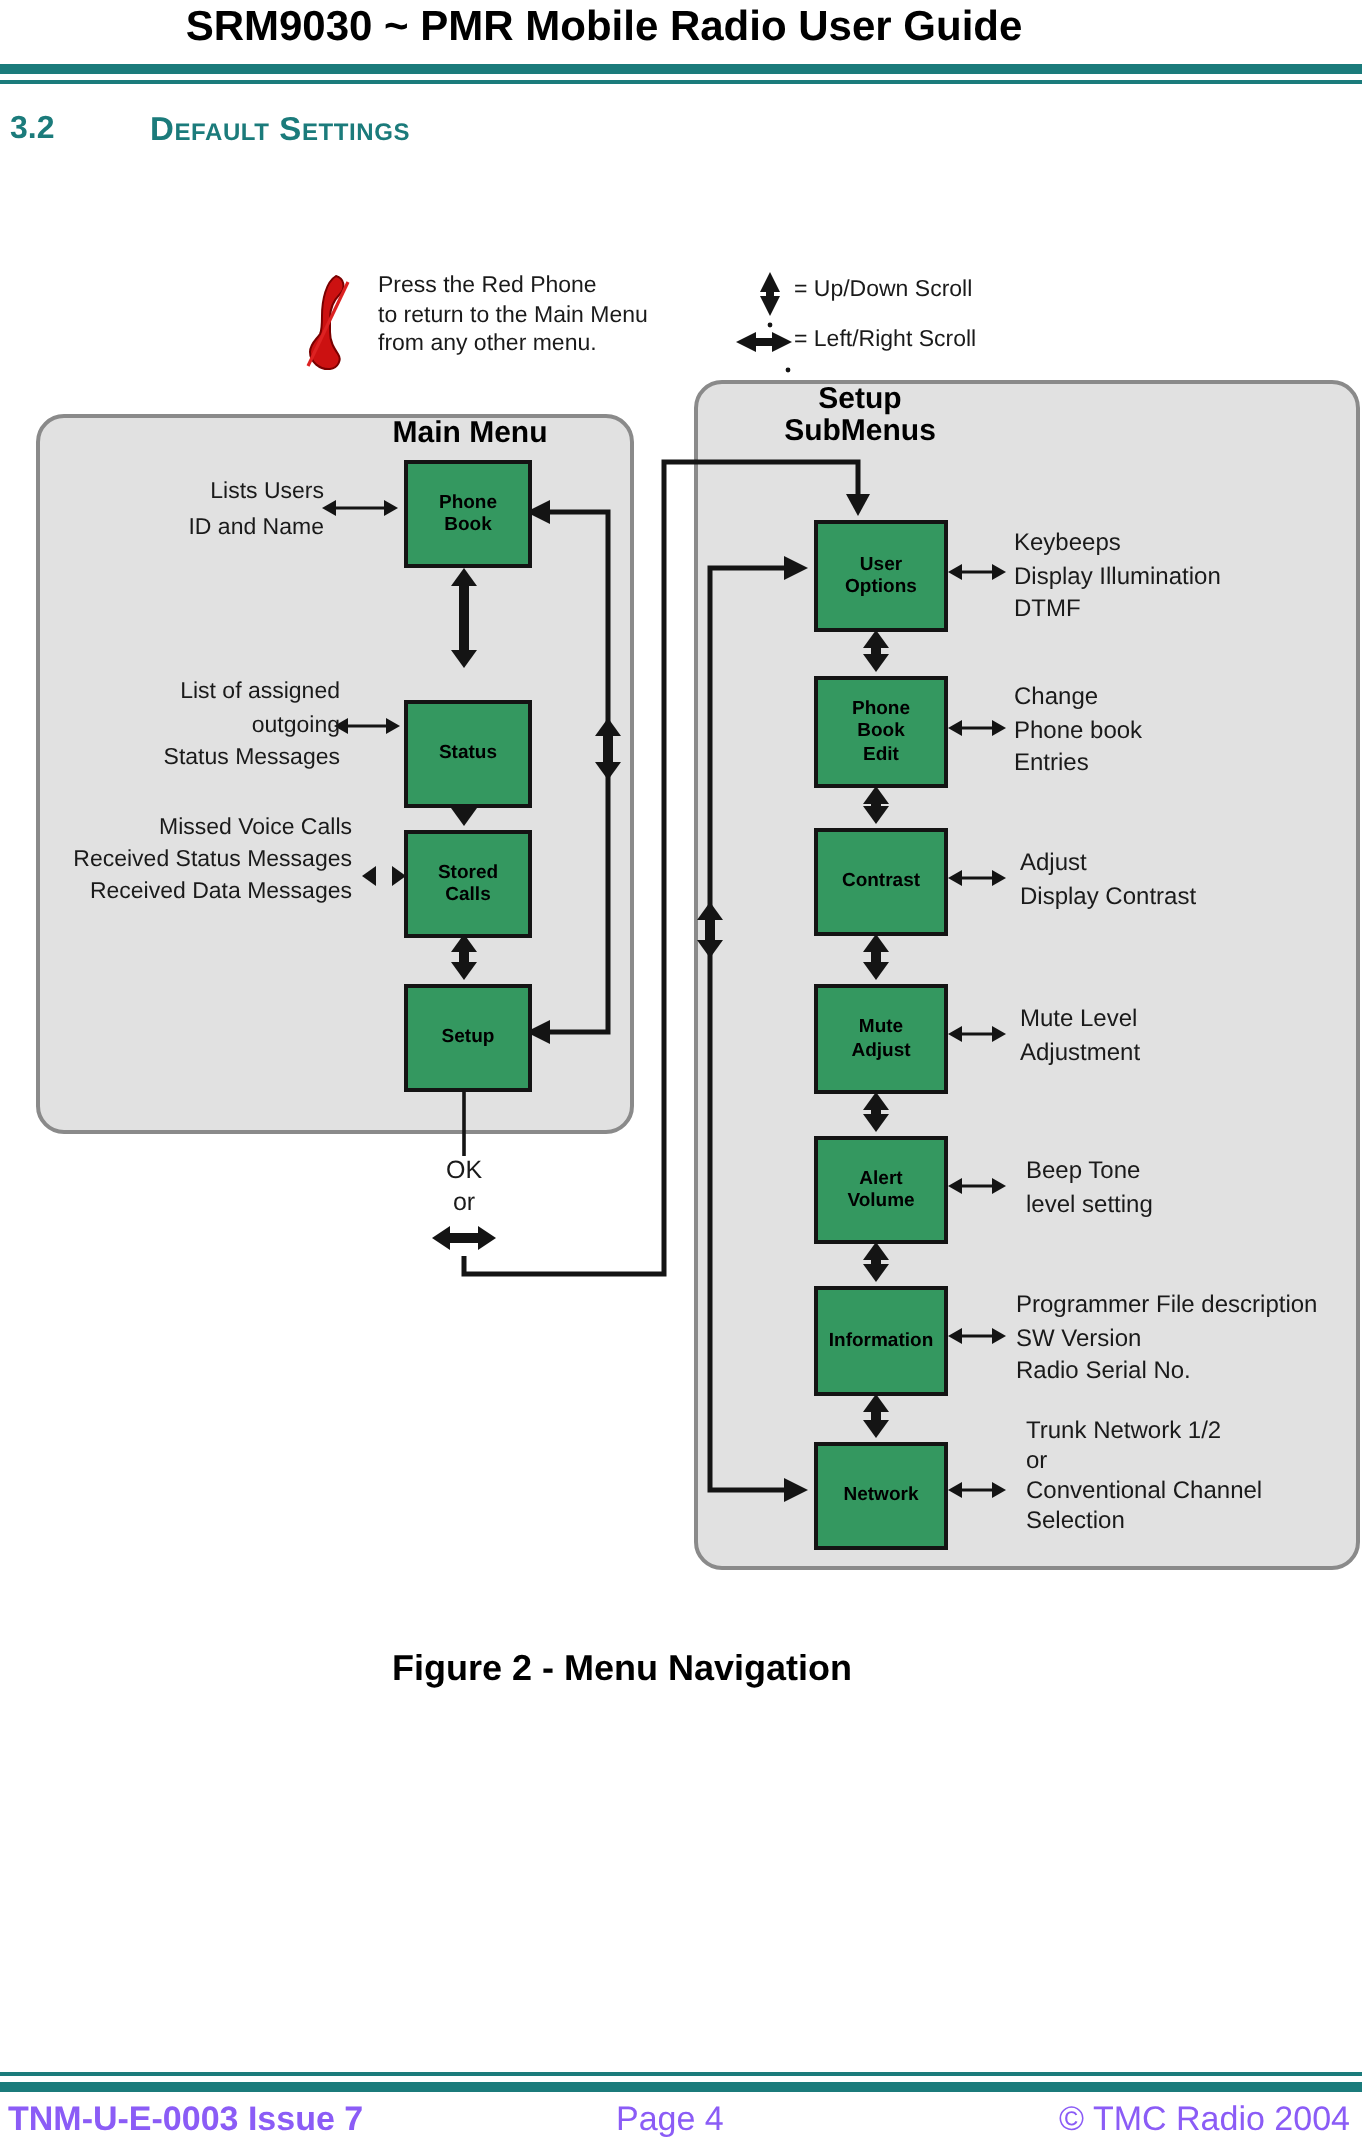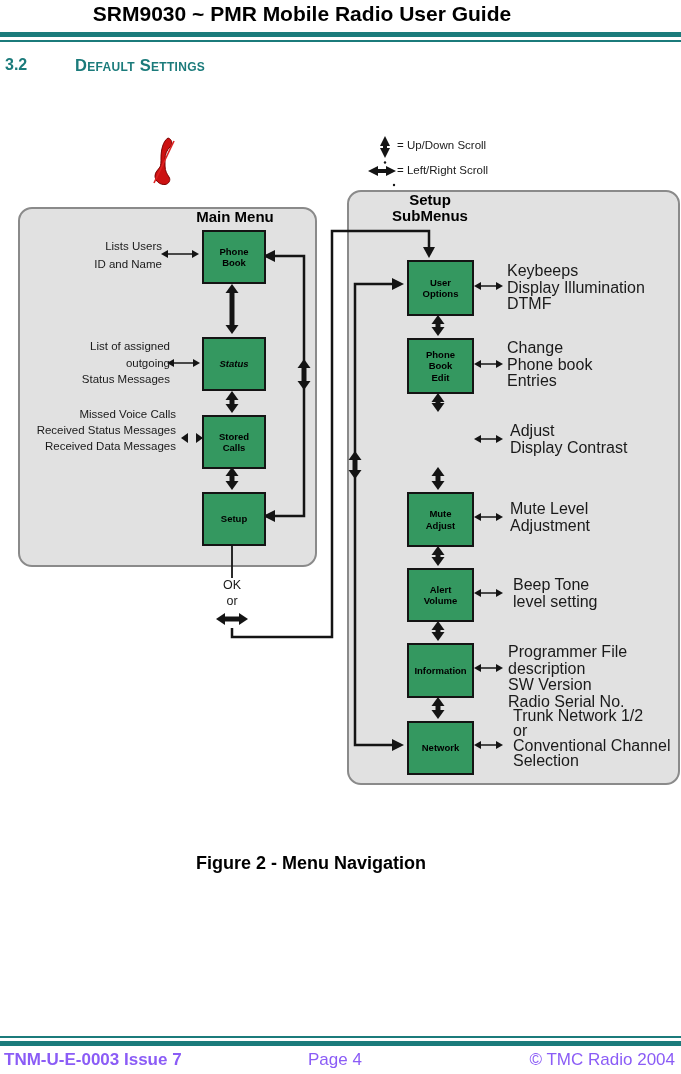--- a/index.html
+++ b/index.html
@@ -12,43 +12,46 @@
   .section-title{left:75px;top:56px;font-size:16.5px;font-weight:bold;color:#1b7b7b;font-variant:small-caps;letter-spacing:.3px;}
   .note{font-size:11.5px;line-height:14.5px;white-space:pre-line;color:#1a1a1a;}
   .legend-text{font-size:11.5px;color:#1a1a1a;}
   .panel{background:#e1e1e1;border:2px solid #8a8a8a;border-radius:14px;}
   .panel-title{font-weight:bold;font-size:15px;color:#000;text-align:center;white-space:pre-line;line-height:15.5px;}
   .gbox{background:#349860;border:2px solid #141414;color:#000;font-weight:bold;font-size:9.5px;
         line-height:11.5px;display:flex;align-items:center;justify-content:center;text-align:center;
         white-space:pre-line;z-index:3;}
   .ann{white-space:pre-line;color:#1a1a1a;}
   .ann-left{font-size:11.5px;text-align:right;line-height:16.5px;}
-  .ann-right{font-size:16px;text-align:left;line-height:16.5px;}
+  .ann-right{font-size:12px;text-align:left;line-height:16.5px;}
   .okor{font-size:12.5px;line-height:15.5px;text-align:center;white-space:pre-line;color:#1a1a1a;}
-  .caption{font-size:18px;font-weight:bold;color:#000;margin-top:29px;}
+  .caption{font-size:18px;font-weight:bold;color:#000;}
   .footer-text{font-size:17px;color:#8b5cf6;}
   svg.overlay{left:0;top:0;z-index:2;pointer-events:none;}
   .z3{z-index:3;}
 </style>
 </head>
 <body>
 
 <div class="page">
 
   <div class="abs doc-title">SRM9030 ~ PMR Mobile Radio User Guide</div>
   <div class="abs rule" style="top:32px;height:5px;"></div>
   <div class="abs rule" style="top:40px;height:2px;"></div>
   <div class="abs section-number">3.2</div>
   <div class="abs section-title">Default Settings</div>
 
   <svg class="abs z3" style="left:151px;top:136px;" width="26" height="52" viewBox="0 0 26 52">
     <path d="M17,2 C21,3 22,8 19,11 C16,14 14,18 14,23 L14,30 C14,35 16,38 18,41 C20,44 18,48 14,48.5
              C9,49 4,45 4,40 C4,36 7,34 9,31 C10,29 10,26 10,22 C10,14 12,5 17,2 Z" fill="#cc1111" stroke="#7a0000" stroke-width="1"></path>
     <line x1="3" y1="47" x2="23" y2="5" stroke="#d22" stroke-width="1.6"></line>
   </svg>
+  <div class="abs note" style="left:189px;top:136px;">Press  the Red Phone
+to return to the Main Menu
+from any other menu.</div>
 
   <div class="abs legend-text" style="left:397px;top:139px;">= Up/Down Scroll</div>
   <div class="abs legend-text" style="left:397px;top:164px;">= Left/Right Scroll</div>
 
   <div class="abs panel" style="left:18px;top:207px;width:295px;height:356px;z-index:1;"></div>
   <div class="abs panel" style="left:347px;top:190px;width:329px;height:591px;z-index:1;"></div>
 
   <div class="abs panel-title z3" style="left:160px;top:209px;width:150px;">Main Menu</div>
   <div class="abs panel-title z3" style="left:380px;top:192px;width:100px;">Setup
 SubMenus</div>
@@ -190,41 +193,42 @@
     </g>
     <g>
       <line x1="481" y1="745" x2="496" y2="745" stroke="#141414" stroke-width="1.5"></line>
       <polygon points="474,745 481,741 481,749"></polygon>
         <polygon points="503,745 496,741 496,749"></polygon>
     </g>
   </svg>
 
   <div class="abs gbox" style="left:202px;top:230px;width:60px;height:50px;">Phone
 Book</div>
-  <div class="abs gbox" style="left:202px;top:337px;width:60px;height:50px;font-style:italic;">Status</div>
+  <div class="abs gbox" style="left:202px;top:350px;width:60px;height:50px;">Status</div>
   <div class="abs gbox" style="left:202px;top:415px;width:60px;height:50px;">Stored
 Calls</div>
   <div class="abs gbox" style="left:202px;top:492px;width:60px;height:50px;">Setup</div>
 
   <div class="abs ann ann-left z3" style="left:30px;top:338px;width:140px;">List of assigned
 outgoing
 Status Messages</div>
   <div class="abs ann ann-left z3" style="left:22px;top:237px;width:140px;line-height:18px;">Lists Users
 ID and Name</div>
   <div class="abs ann ann-left z3" style="left:16px;top:406px;width:160px;line-height:16px;">Missed Voice Calls
 Received Status Messages
 Received Data Messages</div>
   <div class="abs okor z3" style="left:212px;top:578px;width:40px;">OK
 or</div>
 
   <div class="abs gbox" style="left:407px;top:260px;width:63px;height:52px;">User
 Options</div>
   <div class="abs gbox" style="left:407px;top:338px;width:63px;height:52px;">Phone
 Book
 Edit</div>
+  <div class="abs gbox" style="left:407px;top:414px;width:63px;height:50px;">Contrast</div>
   <div class="abs gbox" style="left:407px;top:492px;width:63px;height:51px;">Mute
 Adjust</div>
   <div class="abs gbox" style="left:407px;top:568px;width:63px;height:50px;">Alert
 Volume</div>
   <div class="abs gbox" style="left:407px;top:643px;width:63px;height:51px;">Information</div>
   <div class="abs gbox" style="left:407px;top:721px;width:63px;height:50px;">Network</div>
 
   <div class="abs ann ann-right z3" style="left:507px;top:263px;width:175px;">Keybeeps
 Display Illumination
 DTMF</div>

